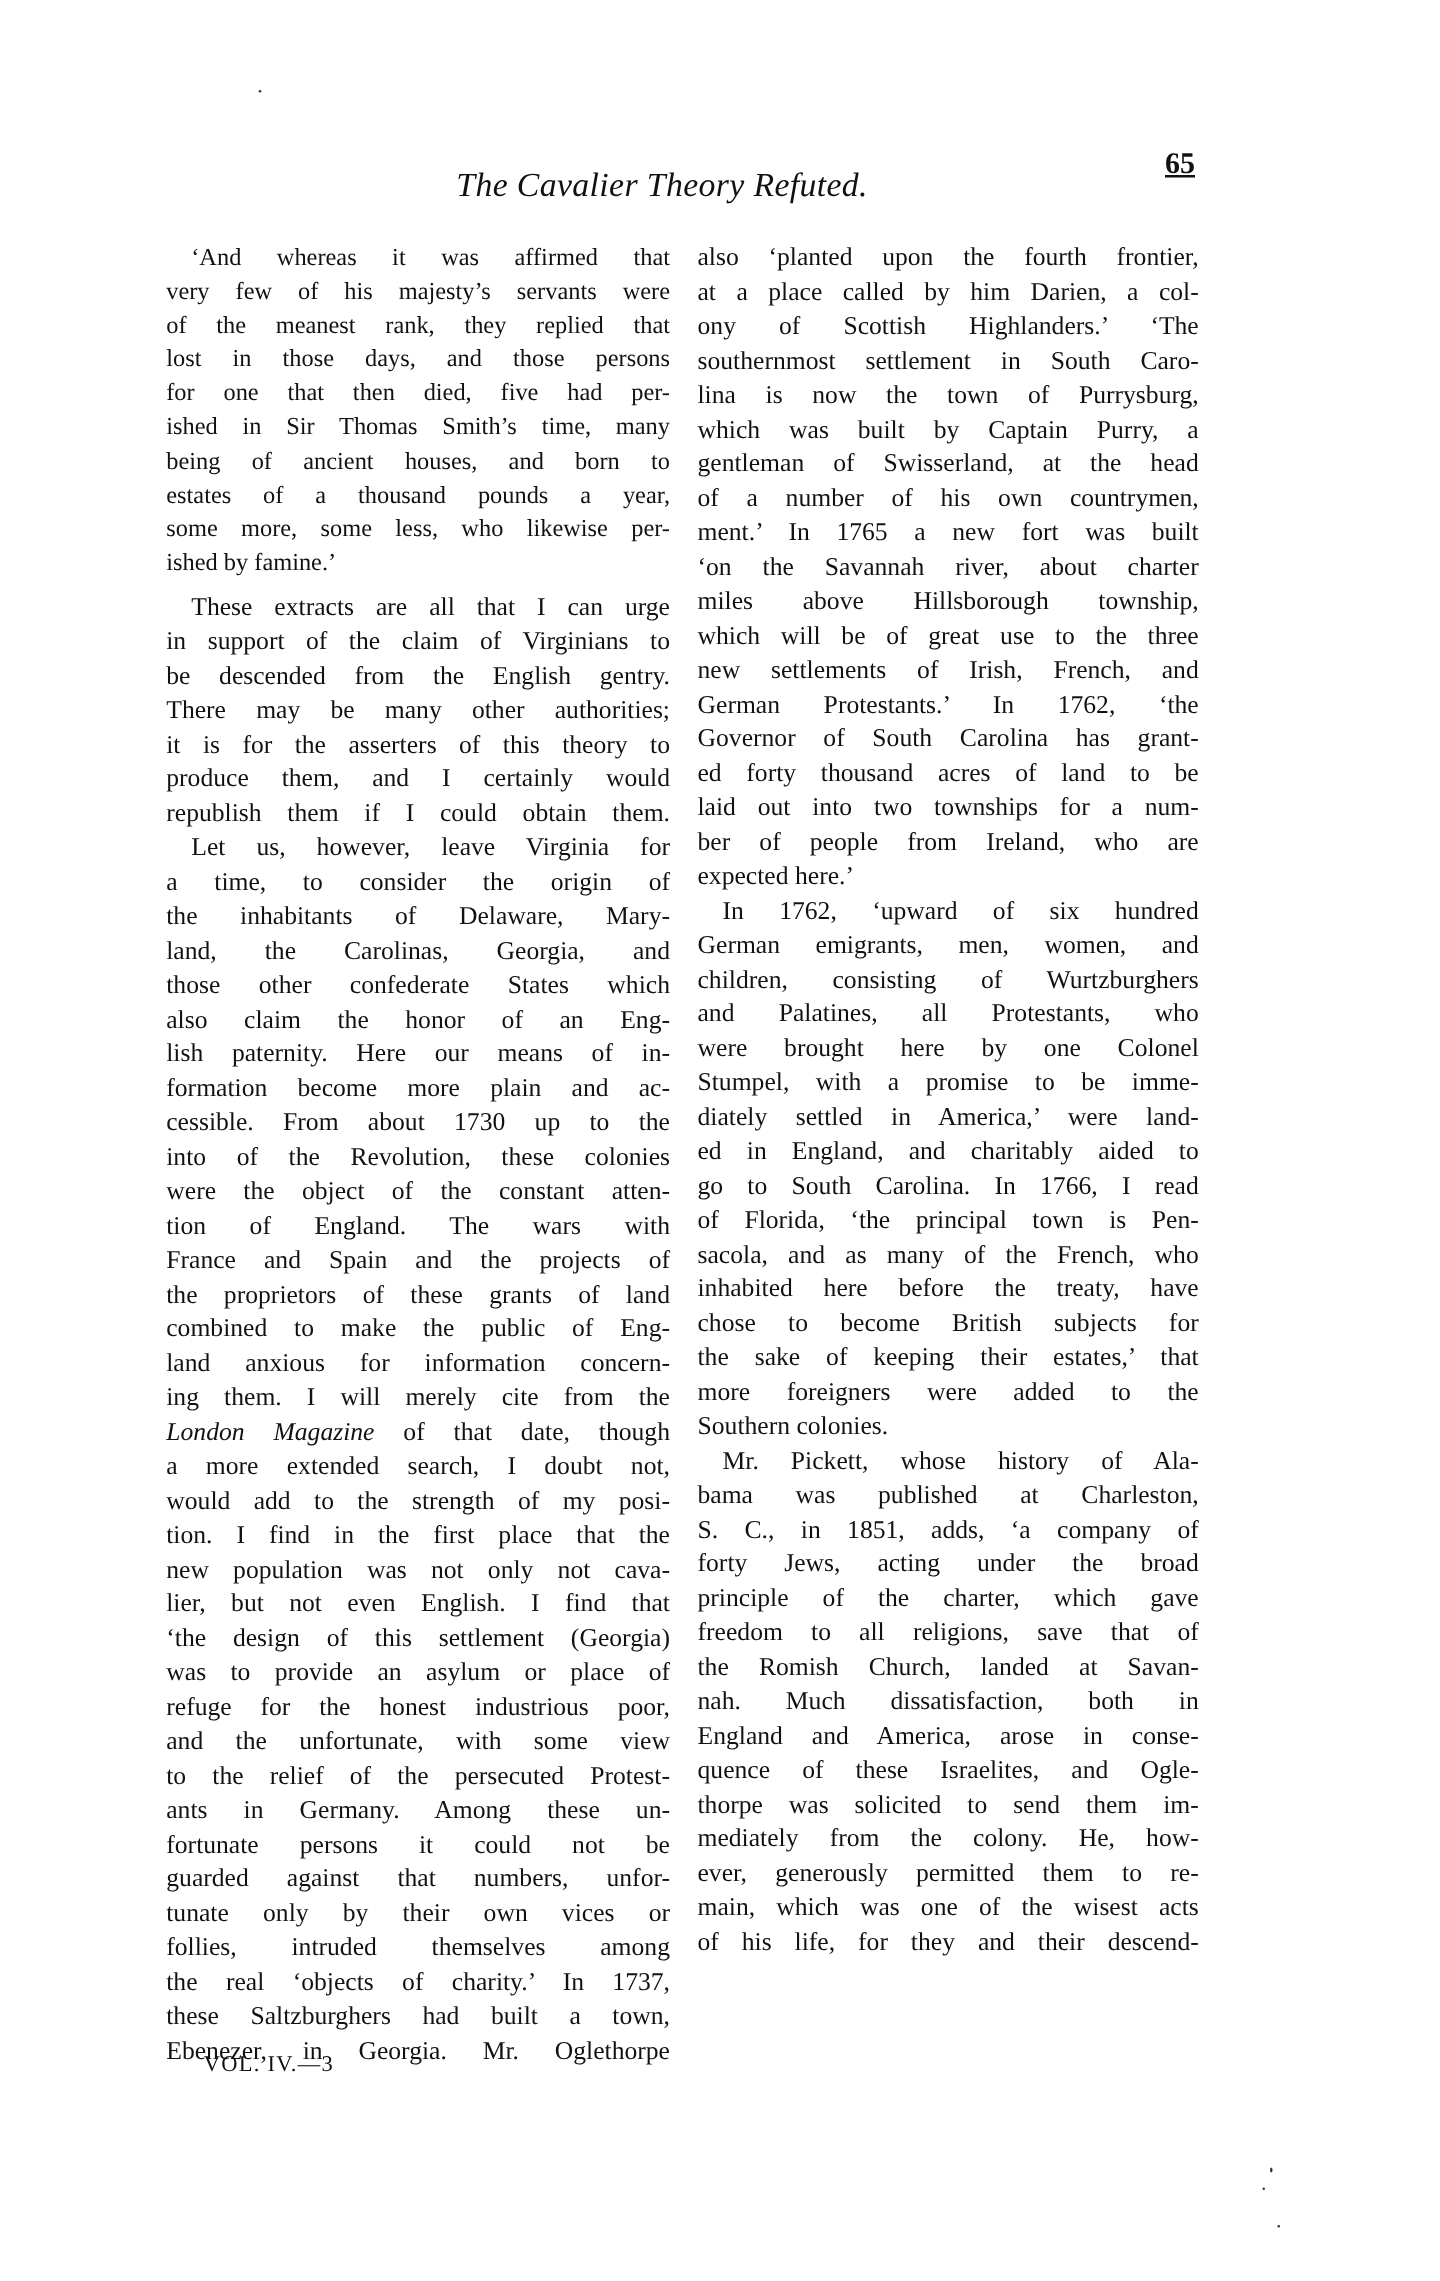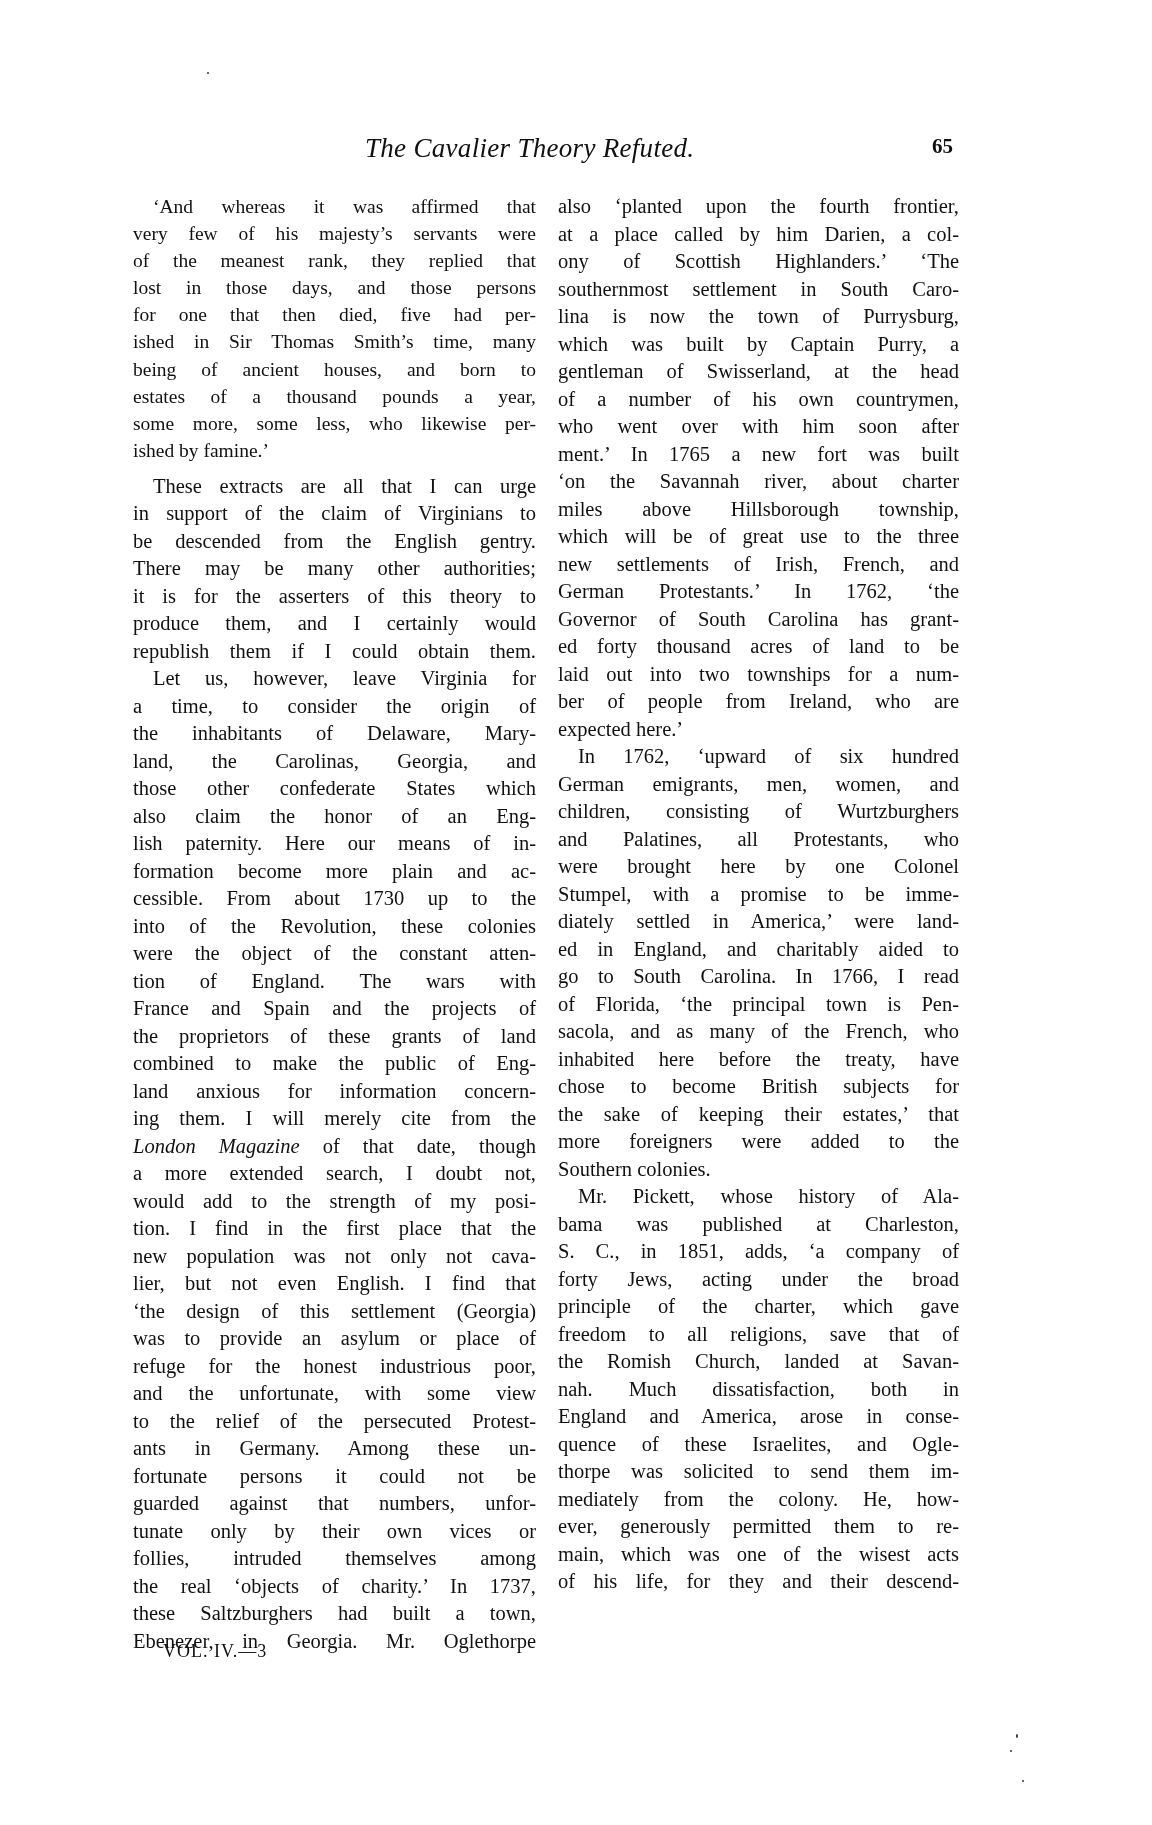--- a/index.html
+++ b/index.html
@@ -1,21 +1,21 @@
 <!DOCTYPE html>
 <html><head>
 <meta charset="utf-8">
 <style>
   html, body { margin: 0; padding: 0; background: #ffffff; }
   body { width: 1152px; height: 1825px; position: relative; overflow: hidden;
          font-family: "Liberation Serif", "DejaVu Serif", serif; color: #111; }
   .page { position: absolute; left: 0; top: 0; width: 911px; height: 1825px; }
   .running-title { position: absolute; left: 365px; top: 133px; font-style: italic;
          font-size: 27px; letter-spacing: 0.3px; white-space: nowrap; }
-  .page-number { position: absolute; left: 932px; top: 134px; font-size: 21px; font-weight: bold; }
+  .page-number { position: absolute; left: 932px; top: 118px; font-size: 24px; font-weight: bold; text-decoration: underline; }
   .column { position: absolute; top: 178px; margin-top: 15px; }
   .col-left { left: 133px; width: 403px; }
   .col-right { left: 558px; width: 401px; }
   .para { margin: 0; }
   .line { display: block; height: 27.5px; line-height: 27.5px; font-size: 20.5px;
           text-align: justify; text-align-last: justify; white-space: nowrap; overflow: visible; }
   .line.last { text-align-last: left; }
   .quote .line { height: 27.1px; line-height: 27.1px; font-size: 19.5px; }
   .para.gap { margin-top: 9px; }
   .indent { padding-left: 20px; }
@@ -101,21 +101,20 @@
 
     <div class="para">
       <span class="line">also ‘planted upon the fourth frontier,</span>
       <span class="line">at a place called by him Darien, a col-</span>
       <span class="line">ony of Scottish Highlanders.’ ‘The</span>
       <span class="line">southernmost settlement in South Caro-</span>
       <span class="line">lina is now the town of Purrysburg,</span>
       <span class="line">which was built by Captain Purry, a</span>
       <span class="line">gentleman of Swisserland, at the head</span>
       <span class="line">of a number of his own countrymen,</span>
-      <span class="line">who went over with him soon after</span>
       <span class="line">ment.’ In 1765 a new fort was built</span>
       <span class="line">‘on the Savannah river, about charter</span>
       <span class="line">miles above Hillsborough township,</span>
       <span class="line">which will be of great use to the three</span>
       <span class="line">new settlements of Irish, French, and</span>
       <span class="line">German Protestants.’ In 1762, ‘the</span>
       <span class="line">Governor of South Carolina has grant-</span>
       <span class="line">ed forty thousand acres of land to be</span>
       <span class="line">laid out into two townships for a num-</span>
       <span class="line">ber of people from Ireland, who are</span>

